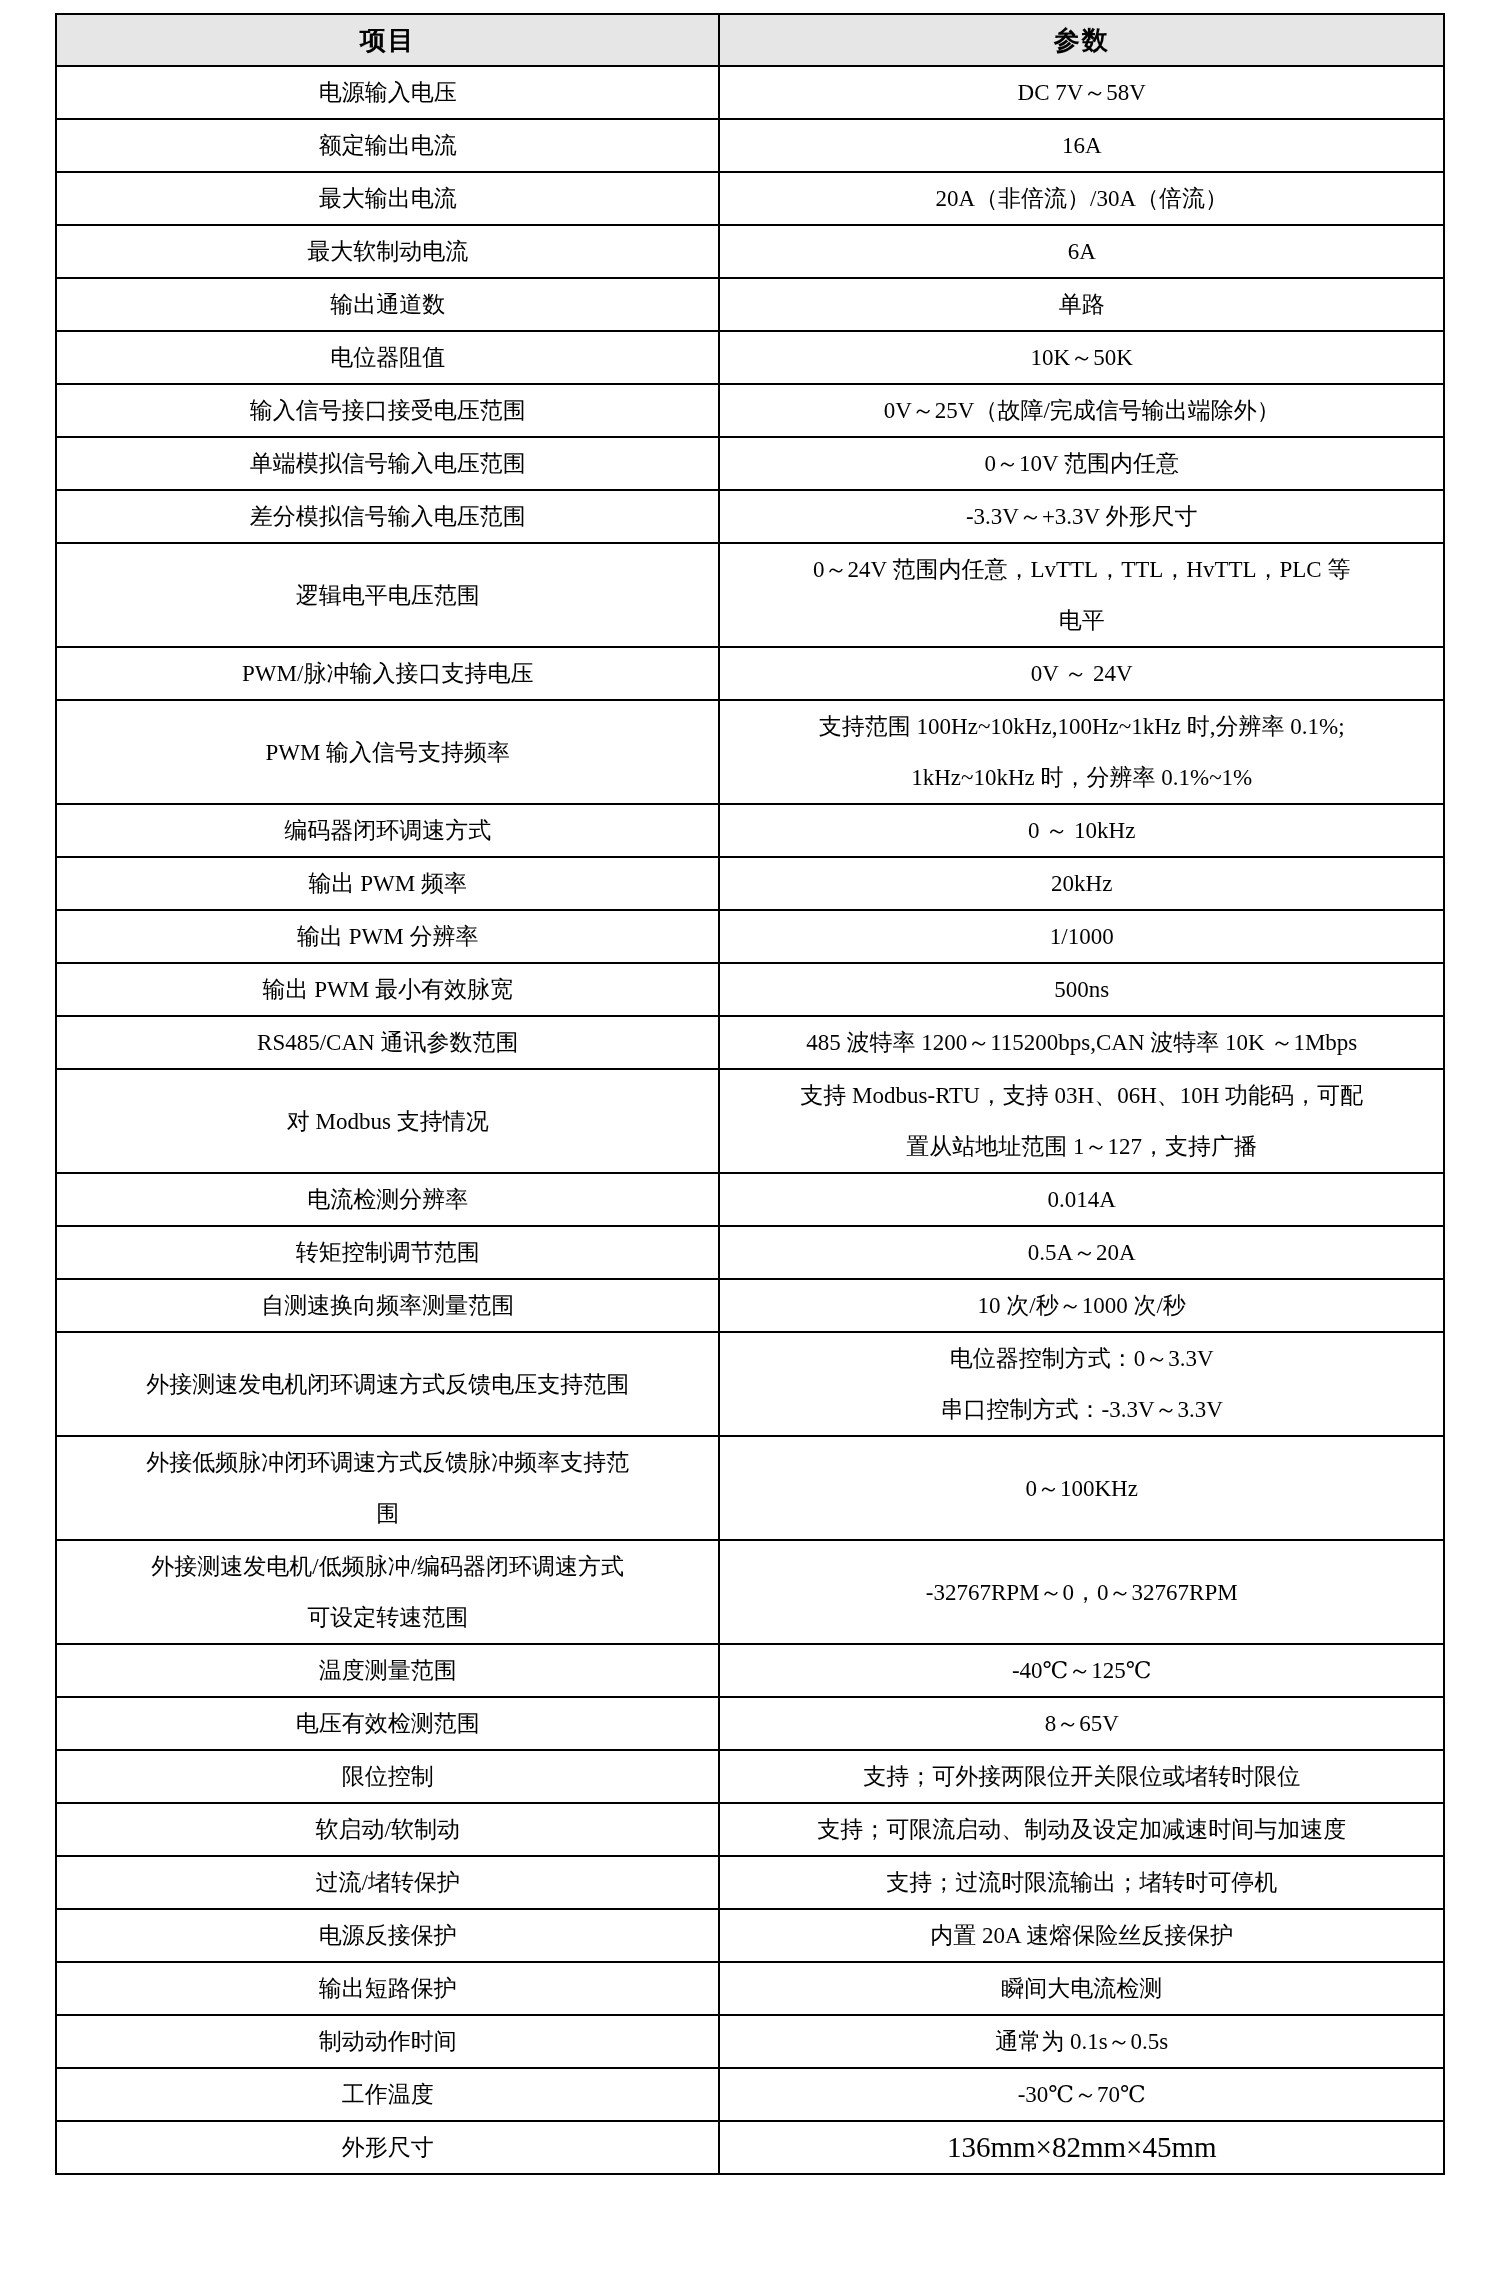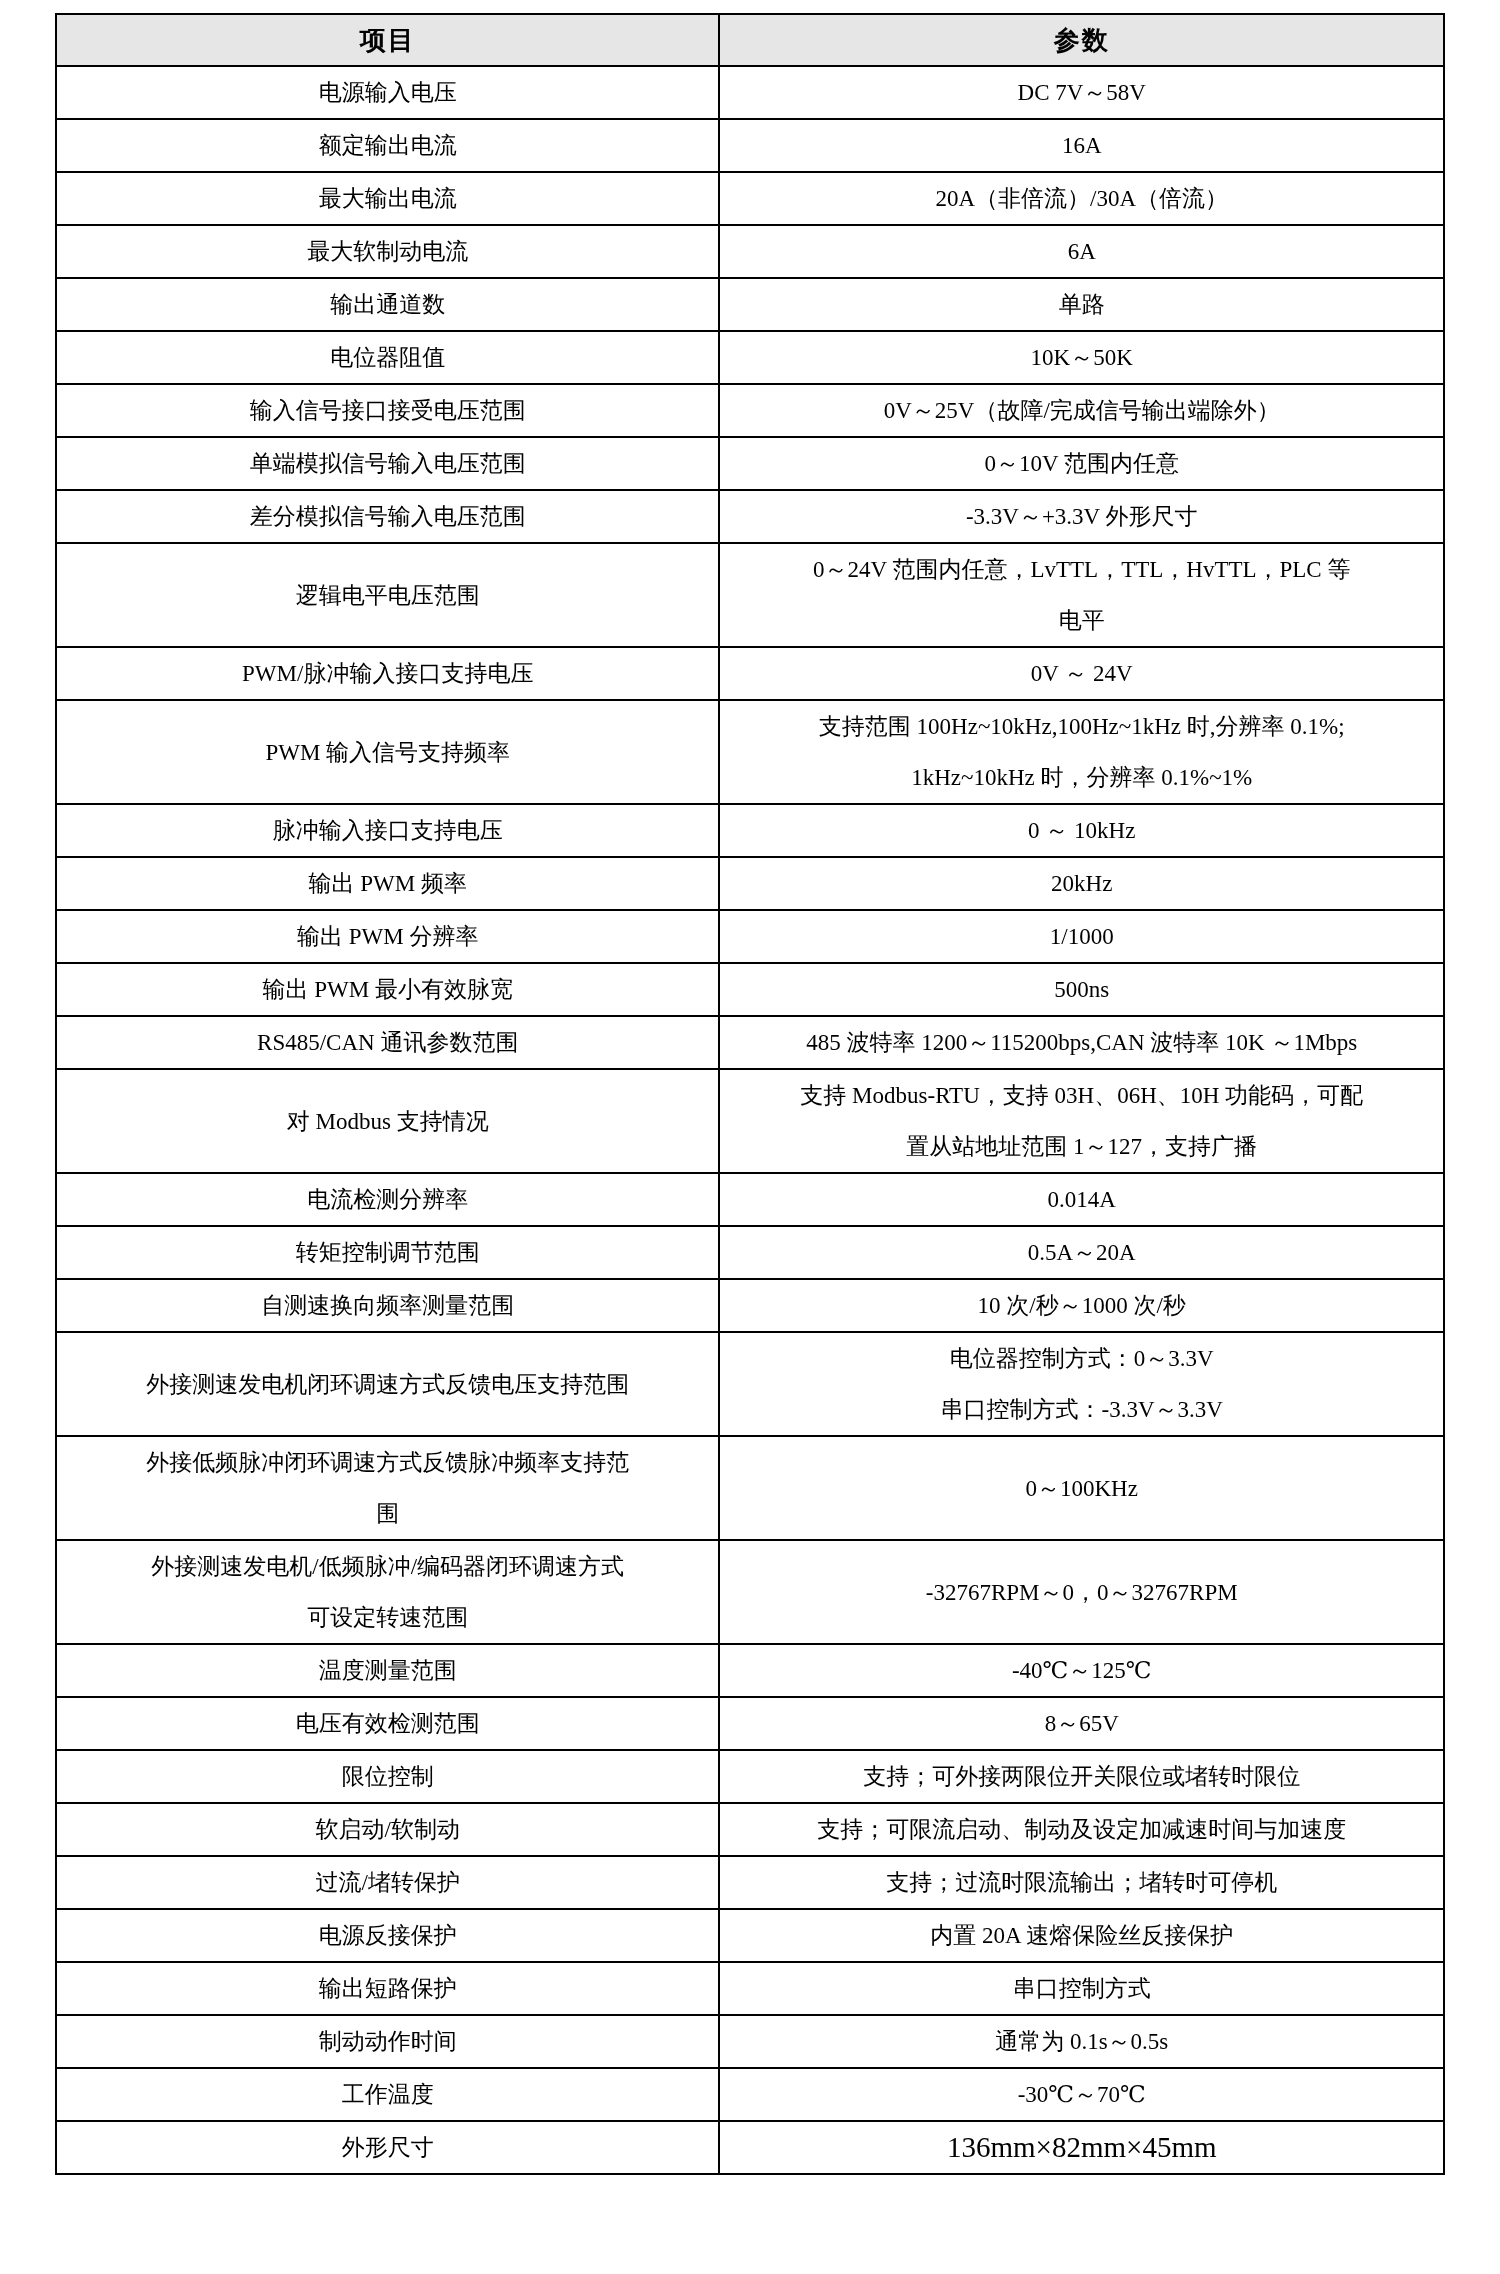--- a/index.html
+++ b/index.html
@@ -169,21 +169,21 @@
           <div class="line">PWM 输入信号支持频率</div>
         </td>
     <td class="param-cell">
           <div class="line">支持范围 100Hz~10kHz,100Hz~1kHz 时,分辨率 0.1%;</div>
           <div class="line">1kHz~10kHz 时，分辨率 0.1%~1%</div>
         </td>
   </tr>
 
   <tr>
     <td class="item-cell">
-          <div class="line">脉冲输入接口支持电压</div>
+          <div class="line">编码器闭环调速方式</div>
         </td>
     <td class="param-cell">
           <div class="line">0 ～ 10kHz</div>
         </td>
   </tr>
 
   <tr>
     <td class="item-cell">
           <div class="line">输出 PWM 频率</div>
         </td>
@@ -340,21 +340,21 @@
     <td class="param-cell">
           <div class="line">内置 20A 速熔保险丝反接保护</div>
         </td>
   </tr>
 
   <tr>
     <td class="item-cell">
           <div class="line">输出短路保护</div>
         </td>
     <td class="param-cell">
-          <div class="line">串口控制方式</div>
+          <div class="line">瞬间大电流检测</div>
         </td>
   </tr>
 
   <tr>
     <td class="item-cell">
           <div class="line">制动动作时间</div>
         </td>
     <td class="param-cell">
           <div class="line">通常为 0.1s～0.5s</div>
         </td>

